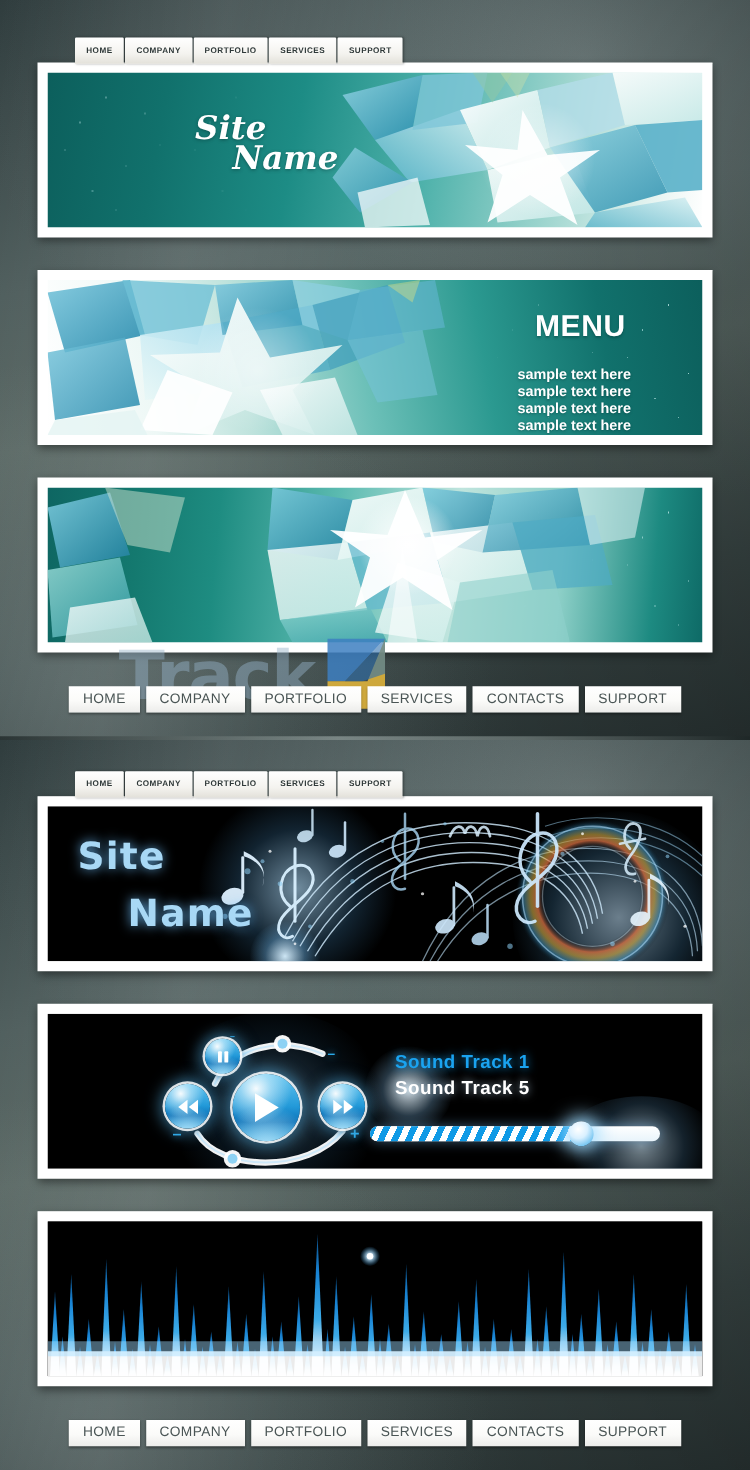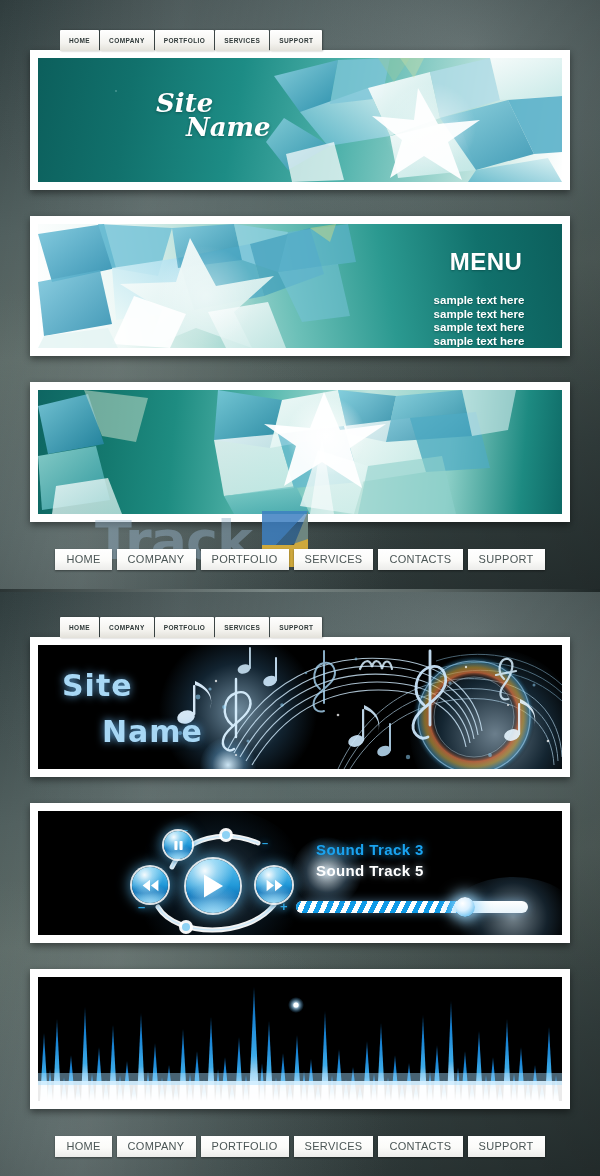--- a/index.html
+++ b/index.html
@@ -104,21 +104,21 @@
     font-family:"DejaVu Serif", serif;
     font-style:italic; font-weight:bold;
     color:#ffffff;
     text-shadow:0 1px 3px rgba(0,40,40,.45);
     line-height:1;
     z-index:3;
   }
   .site-name .l1 { font-size:26px; display:block; }
   .site-name .l2 { font-size:26px; display:block; margin-left:30px; margin-top:-2px; }
 
-  .menu-block { position:absolute; right:18px; top:24px; text-align:center; z-index:3; width:130px; }
+  .menu-block { position:absolute; right:18px; top:24px; text-align:left; z-index:3; width:130px; }
   .menu-title {
     color:#ffffff; font-size:24px; font-weight:bold; letter-spacing:.5px;
     text-shadow:0 1px 2px rgba(0,50,50,.4);
     margin-bottom:18px; padding-left:14px;
   }
   .menu-list { list-style:none; }
   .menu-list li {
     color:#ffffff; font-size:11.5px; font-weight:bold;
     line-height:13.5px;
     text-shadow:0 1px 2px rgba(0,50,50,.45);
@@ -636,21 +636,21 @@
         </div>
 
         <div class="ctrl-btn" style="left:218px; top:56px; width:36px; height:36px;">
           <svg width="17" height="13" viewBox="0 0 17 13">
             <polygon points="0.6,0.8 0.6,12.2 8,6.5" fill="#ffffff"></polygon>
             <polygon points="9,0.8 9,12.2 16.4,6.5" fill="#ffffff"></polygon>
           </svg>
         </div>
 
         <div class="track-list">
-          <div class="track-1">Sound  Track 3</div>
+          <div class="track-1">Sound  Track 1</div>
           <div class="track-2">Sound  Track 5</div>
         </div>
 
         <div class="seekbar">
           <div class="fill" style="width: 73%;"></div>
           <div class="knob" style="left: 73%;"></div>
         </div>
 
       </div>
     </div>

